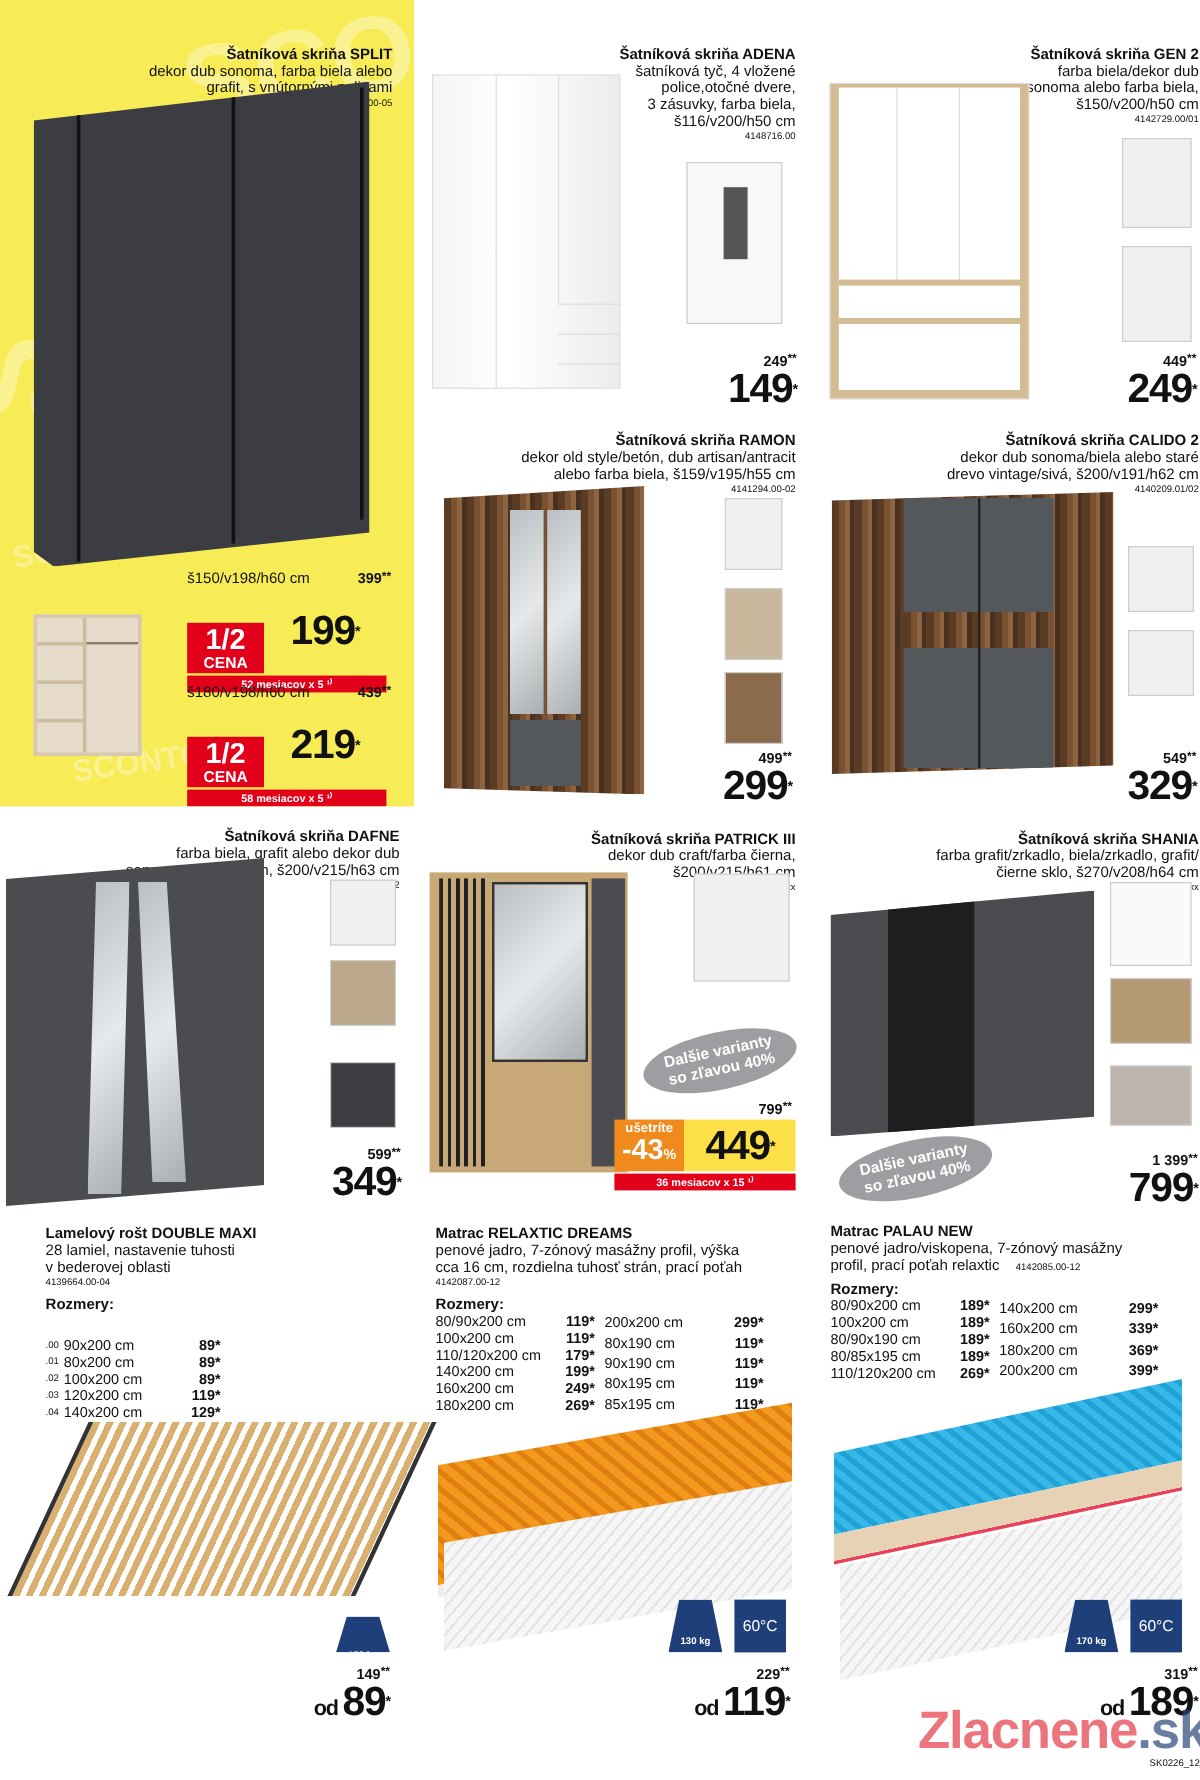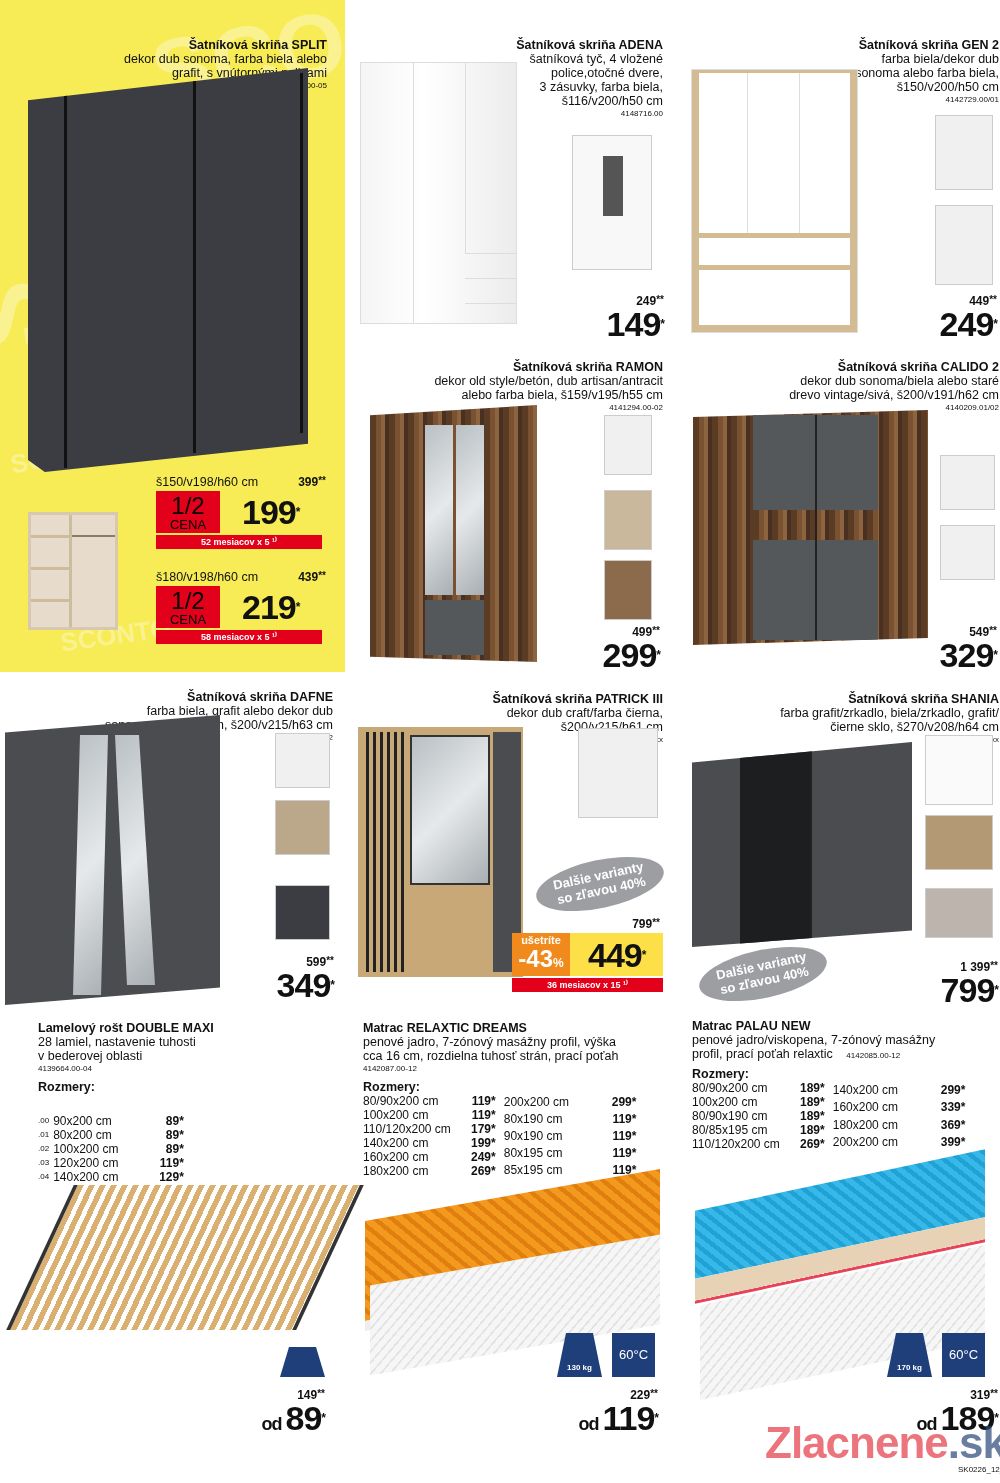--- a/index.html
+++ b/index.html
@@ -12,21 +12,21 @@
   .old { font-weight: bold; font-size: 12px; }
   .old sup, .new sup { font-size: 10px; vertical-align: top; }
   .new { font-weight: bold; font-size: 34px; line-height: 32px; letter-spacing: -1px; }
   .new sup { font-size: 12px; }
   .od { font-weight: bold; font-size: 18px; margin-right: 4px; }
 
   
   .yellow { left: 0; top: 0; width: 345px; height: 672px; background: #f7ec55; overflow: hidden; }
   .wm { position: absolute; color: rgba(255,255,255,0.35); font-weight: bold; font-family: "Liberation Sans", sans-serif; }
   .wardrobe-dark { background: #3b3d43; }
-  .halfbadge { background: #e2001a; color: #000000; font-weight: normal; text-align: center; line-height: 1; }
+  .halfbadge { background: #e2001a; color: #ffffff; font-weight: bold; text-align: center; line-height: 1; margin-top: 28px; }
   .redbar { background: #e2001a; color: #fff; font-weight: bold; font-size: 9px; text-align: center; line-height: 14px; }
 
   .img { position: absolute; }
   .white-wardrobe { background: linear-gradient(90deg,#f5f5f5,#ffffff 40%,#ececec); border: 1px solid #ddd; }
   .wood { background: repeating-linear-gradient(90deg,#5a3b24 0 6px,#7a5232 6px 11px,#8d6440 11px 15px,#4a3020 15px 19px); }
   .concrete { background: #55585b; }
   .grey-wardrobe { background: #4a4c50; }
   .mirror { background: linear-gradient(135deg,#b9bfc3,#e6e9eb 50%,#a8aeb2); }
   .thumb { background: #f0f0f0; border: 1px solid #ccc; }
   .oval { background: #9c9ea1; color: #fff; font-weight: bold; font-size: 13px; text-align: center; line-height: 15px; border-radius: 50%; transform: rotate(-12deg); padding-top: 8px; }

